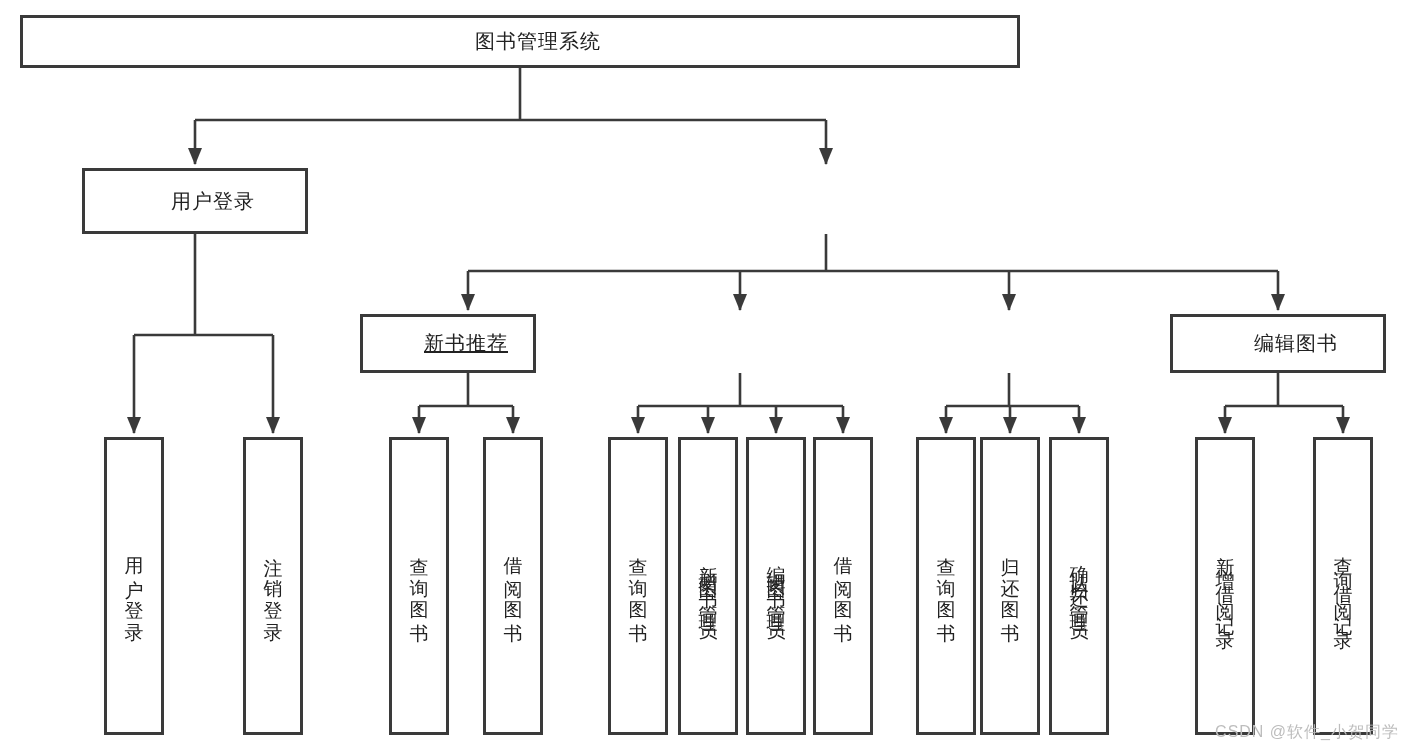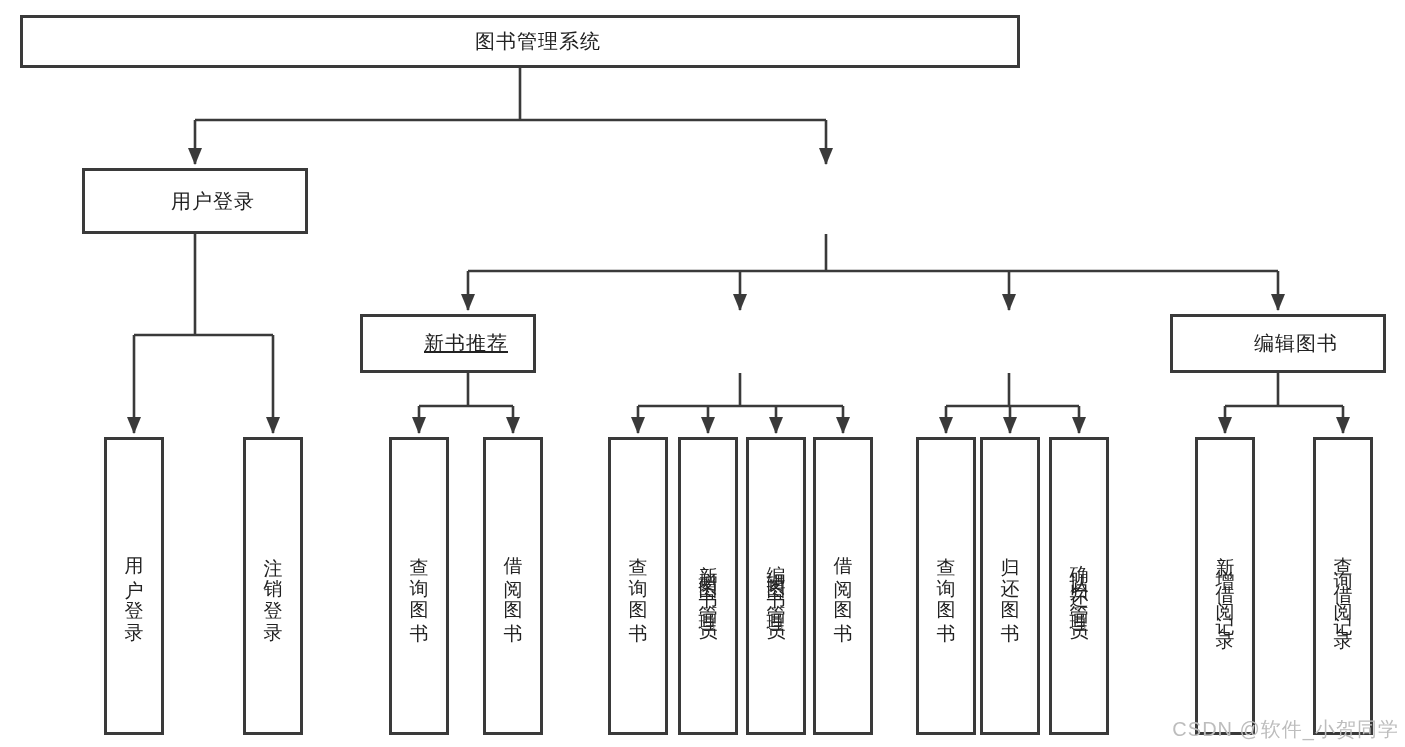--- a/index.html
+++ b/index.html
@@ -44,21 +44,21 @@
     color:var(--text);
     font-size:19px;
   }
   .ls4{letter-spacing:22px;}
   .ls6{letter-spacing:15px;}
   .ls9{letter-spacing:8px;}
   .watermark{
     position:absolute;
     right:6px;bottom:4px;
     color:var(--wm);
-    font-size:20px;
+    font-size:16px;
     letter-spacing:1px;
   }
 </style>
 </head>
 <body>
 
 <div class="canvas">
 
   <svg class="connectors" viewBox="0 0 1405 747" xmlns="http://www.w3.org/2000/svg">
     <defs>

